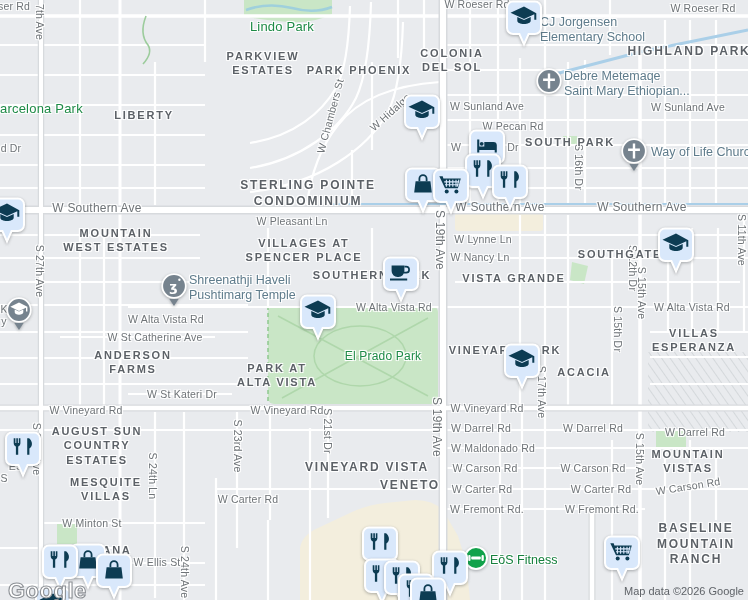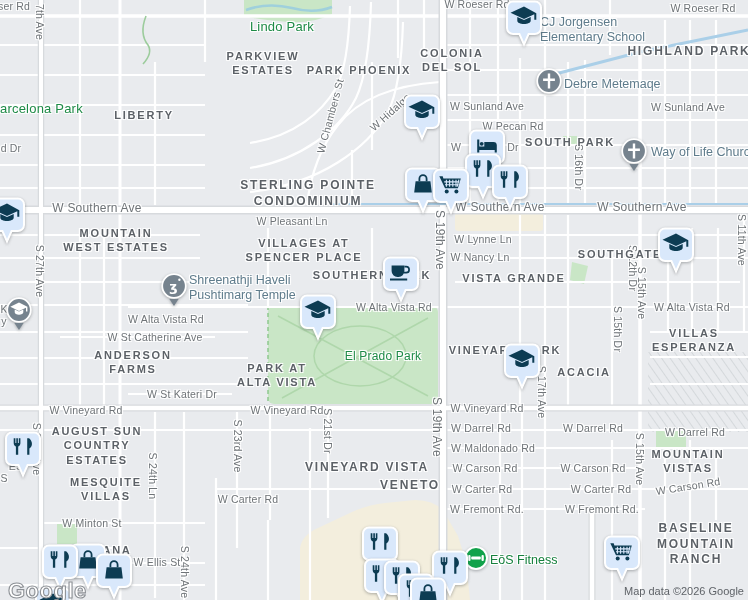--- a/index.html
+++ b/index.html
@@ -365,20 +365,21 @@
     </div>
     <div class="lbl park" style="font-size: 12px; left: 383px; top: 356px; transform: translate(-50%, -50%);">
       <div>El Prado Park</div>
     </div>
     <div class="lbl poi" style="left: 540px; top: 30px; transform: translate(0px, -50%);">
       <div>CJ Jorgensen</div>
       <div>Elementary School</div>
     </div>
     <div class="lbl poi" style="left: 564px; top: 84px; transform: translate(0px, -50%);">
       <div>Debre Metemaqe</div>
+      <div>Saint Mary Ethiopian...</div>
     </div>
     <div class="lbl poi" style="left: 651px; top: 152px; transform: translate(0px, -50%);">
       <div>Way of Life Church</div>
     </div>
     <div class="lbl poi" style="left: 189px; top: 288px; transform: translate(0px, -50%);">
       <div>Shreenathji Haveli</div>
       <div>Pushtimarg Temple</div>
     </div>
     <div class="lbl poi green" style="left: 490px; top: 560px; transform: translate(0px, -50%);">
       <div>EōS Fitness</div>

